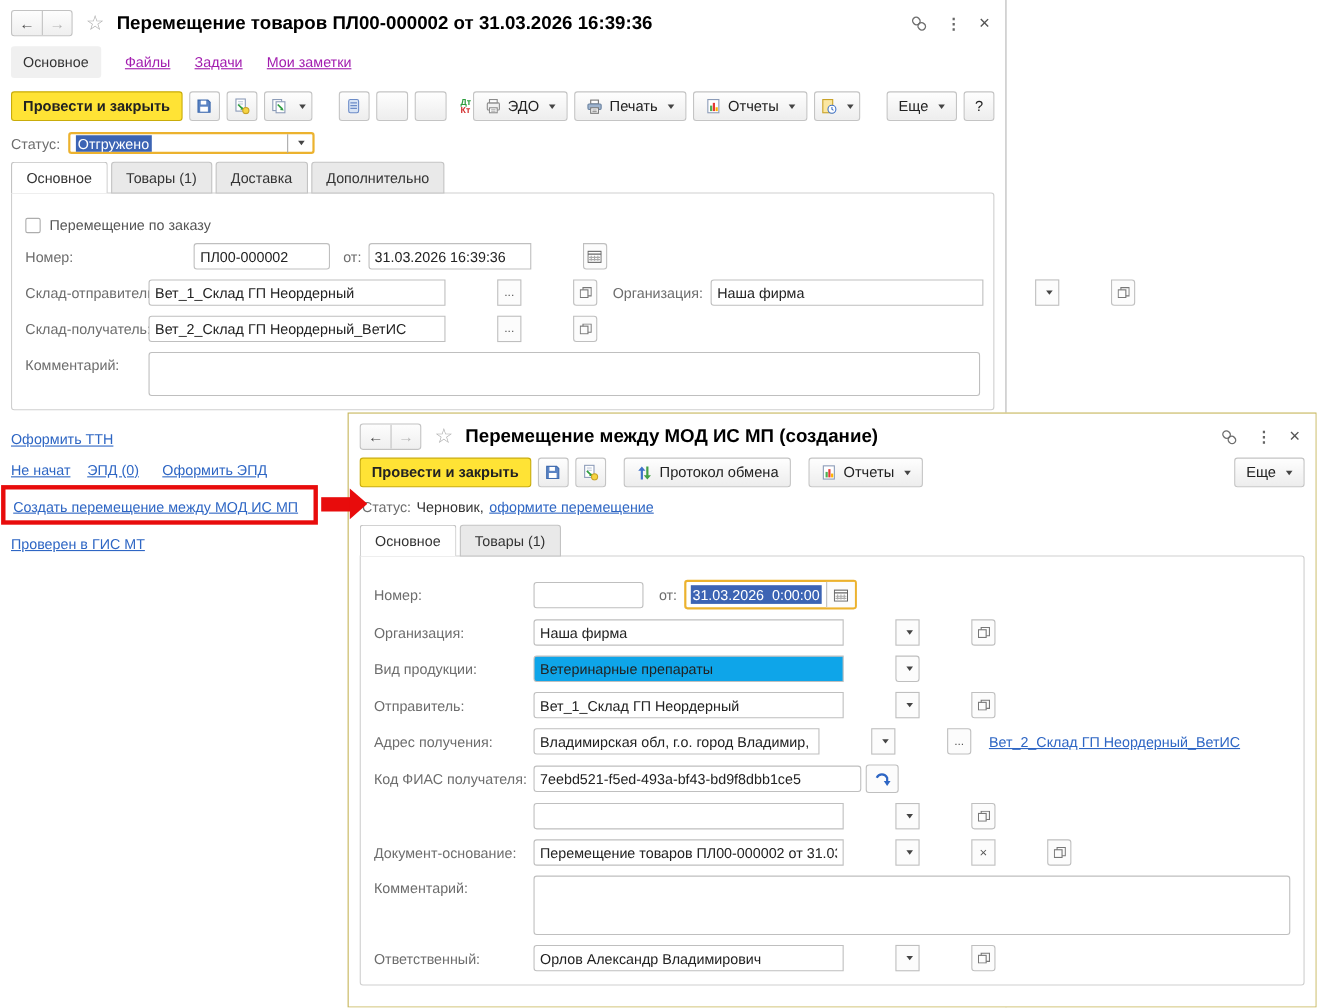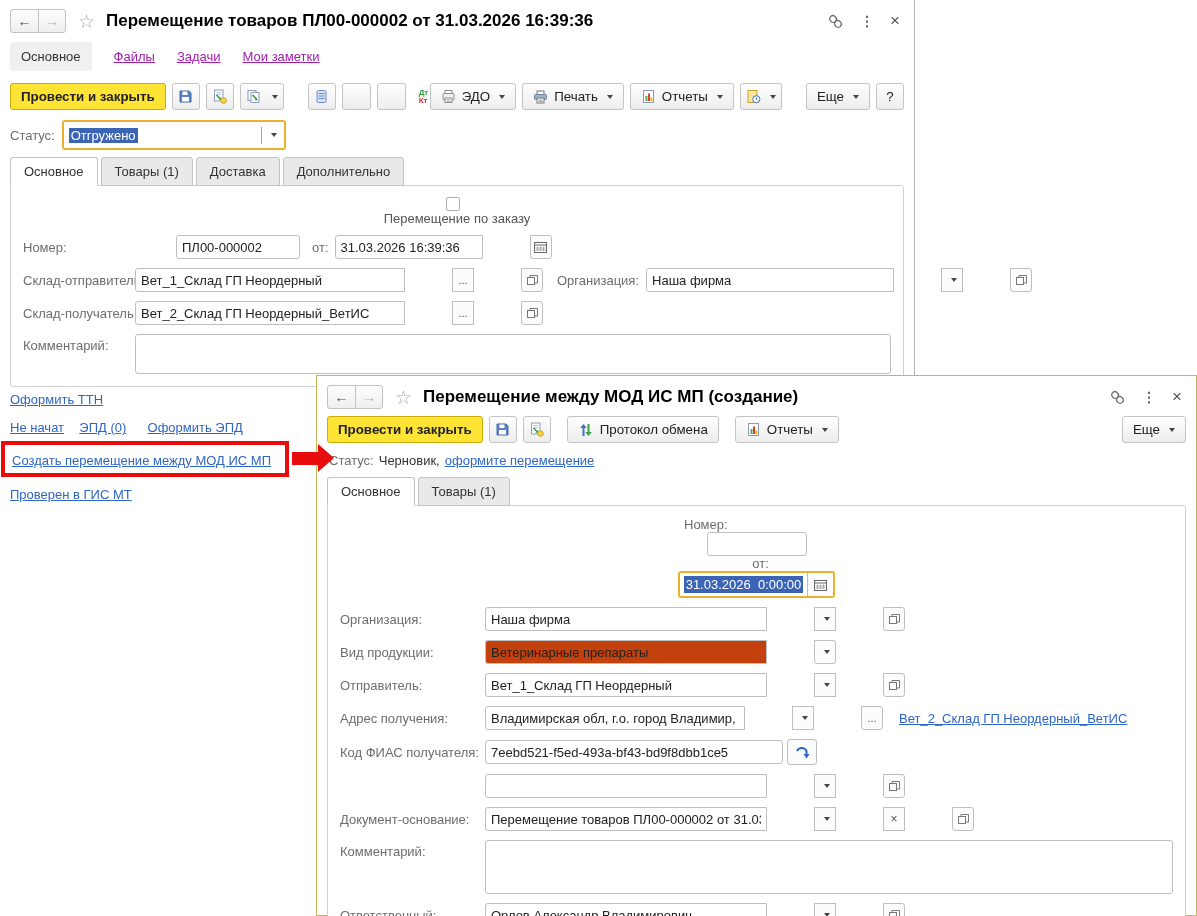--- a/index.html
+++ b/index.html
@@ -38,48 +38,48 @@
   .grp-gap { width:12px; }
   .tb-spacer { flex:1; }
   .acct-icon { display:flex; flex-direction:column; font-size:8px; line-height:8px; font-weight:bold; width:17px; }
   .acct-icon i { font-style:normal;padding-left:36px; }
   .acct-top { color:#2E9E3F; text-align:left; }
   .acct-bottom { color:#D32F2F; text-align:right; }
 
   
   .status-row { display:flex; align-items:center; padding:2px 10px 6px 10px; }
   .g-label { color:#6D6D6D; white-space:nowrap; }
-  .combo-focus { display:flex; align-items:center; border:2px solid #ECB22E; border-radius:3px; height:30px; background:#fff; margin-left:7px; }
+  .combo-focus { display:flex; align-items:center; border:2px solid #ECB22E; border-radius:3px; height:20px; background:#fff; margin-left:7px; }
   .combo-text { flex:1; padding:0 5px; white-space:pre; overflow:hidden; }
   .sel { background:#3C64B4; color:#fff; padding:1px 2px; }
   .combo-sep { width:1px; height:17px; background:#A9A9A9; }
   .combo-arrow { width:22px; display:flex; justify-content:center; }
 
   
   .tabstrip { display:flex; padding:0 10px; position:relative; }
   .tab { padding:6px 13px; border:1px solid #C3C3C3; background:#E9E9E9; margin-right:3px;
     border-radius:3px 3px 0 0; color:#333; position:relative; top:1px; }
   .tab.active { background:#fff; border-bottom:1px solid #fff; z-index:2; }
   .pane { border:1px solid #CFCFCF; border-radius:0 3px 3px 3px; margin:0 10px; padding:9px 12px 12px 12px; background:#fff; }
 
   
   .f-row { display:flex; align-items:center; margin-top:9px; }
-  .f-row.top { margin-top:2px;flex-direction:column; }
+  .f-row.top { margin-top:12px; }
   .f-label { color:#6D6D6D; white-space:nowrap; flex-shrink:0; }
   .lw-main { width:112px; }
   .lw-dlg { width:145px; }
   .fgroup { display:flex; align-items:stretch;gap:48px; }
   .input { height:24px; border:1px solid #BFBFBF; border-radius:3px; background:#fff; display:flex; align-items:center; overflow:hidden; }
   .input input { border:none; outline:none; width:100%; height:100%; padding:0 5px; font:13px "Liberation Sans",sans-serif; color:#222; background:transparent; }
   .fgroup .input { border-radius:3px 0 0 3px; }
   .mini-btn { width:22px; border:1px solid #BFBFBF; margin-left:-1px; display:flex; align-items:center; justify-content:center;
     background:#FCFCFC; color:#555; font-size:11px; flex-shrink:0; }
   .mini-btn.last { border-radius:0 3px 3px 3px; }
   .mini-btn.sep-btn { margin-left:4px; border-radius:3px; }
-  .req { background:#c2410c; }
+  .req { background:#0ea5e9; }
   .cb { width:14px; height:14px; border:1px solid #ADADAD; border-radius:2px; background:#fff; margin-right:8px; flex-shrink:0; }
   textarea.comment { border:1px solid #BFBFBF; border-radius:3px; resize:none; font:13px "Liberation Sans",sans-serif; padding:3px 5px; }
 
   
   .links { position:absolute; left:10px; top:392px; }
   .lnk { color:#2E66C4; text-decoration:underline; white-space:nowrap; }
   .lnk-row { position:absolute; white-space:nowrap; }
 
   
   #red-box { position:absolute; left:1px; top:441px; width:288px; height:36px; border:4px solid #E80C0C; z-index:8; }

